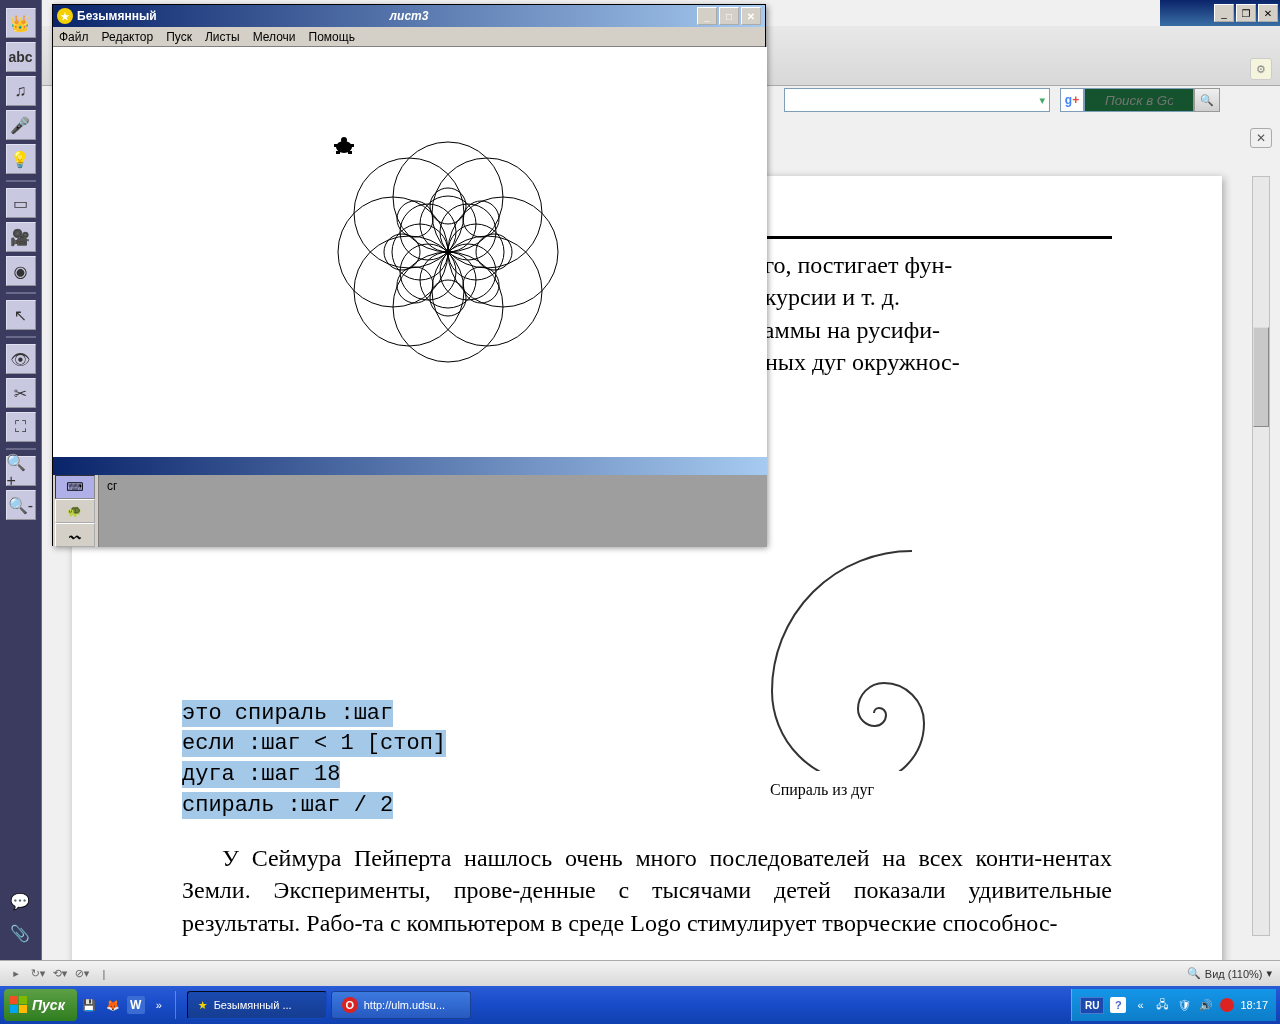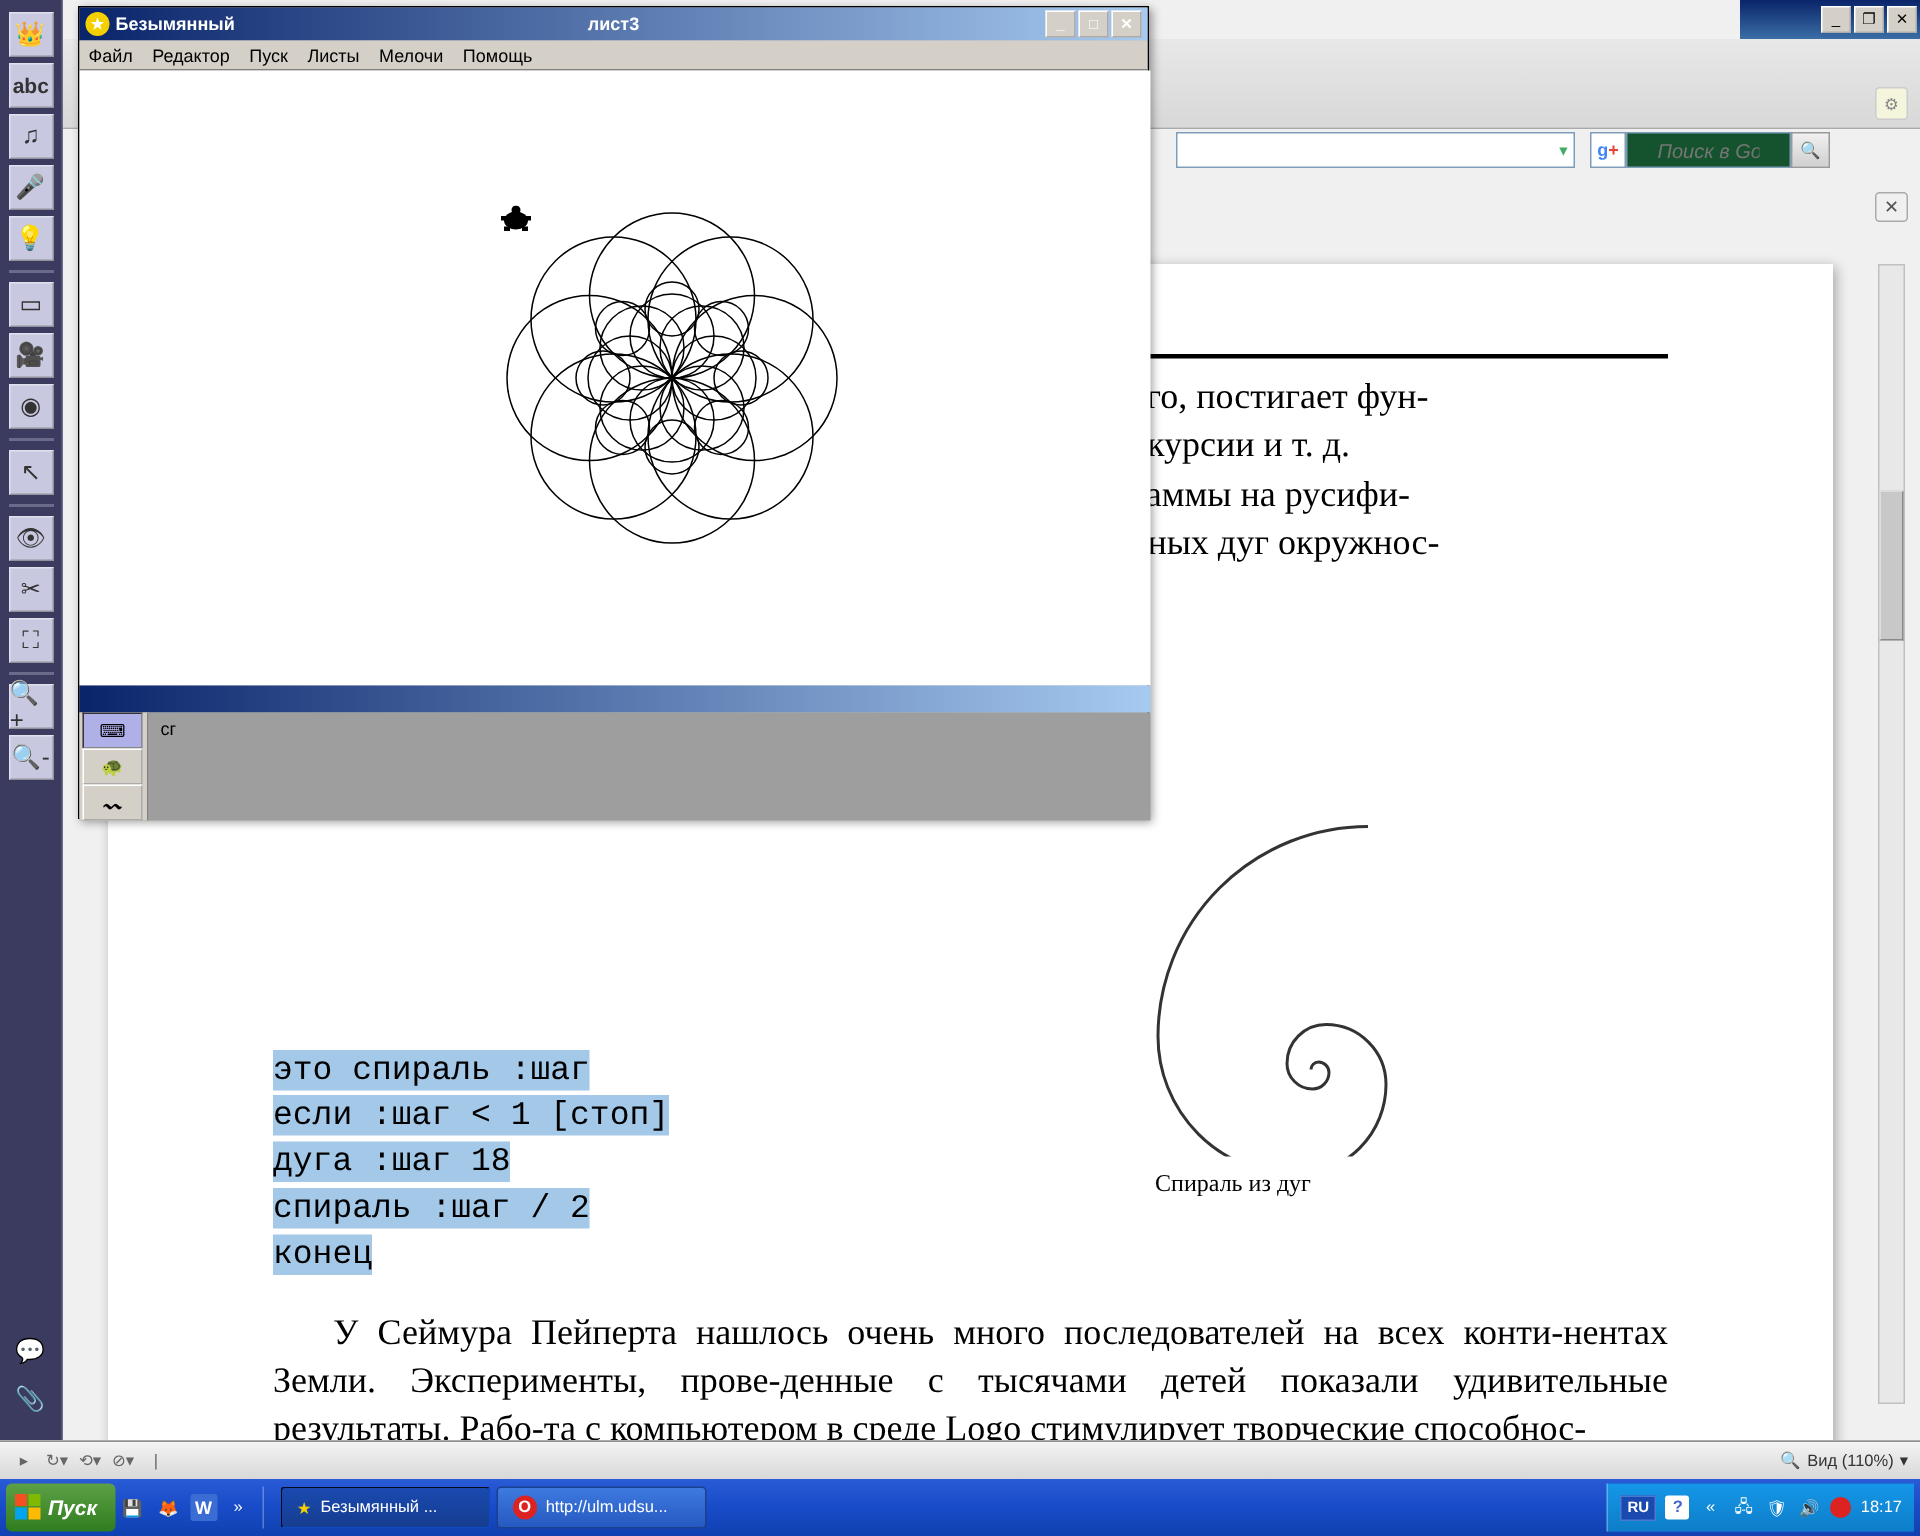--- a/index.html
+++ b/index.html
@@ -38,21 +38,21 @@
 
 .left-toolbar { position: absolute; left: 0; top: 0; width: 42px; height: 960px; background: #3b3b5f; border-right: 1px solid #6a6a8a; display: flex; flex-direction: column; align-items: center; padding-top: 6px; }
 .left-toolbar .tool { width: 30px; height: 30px; margin: 2px 0; background: #c8c8e0; border: 1px outset #e0e0f0; display: flex; align-items: center; justify-content: center; font-size: 16px; color: #333; cursor: pointer; }
 .left-toolbar .sep { width: 30px; height: 2px; background: #6a6a8a; margin: 4px 0; }
 .left-toolbar .bottom-icons { margin-top: auto; margin-bottom: 10px; }
 
 
 .app-window { position: absolute; left: 52px; top: 4px; width: 714px; height: 542px; background: #c0c0c0; border: 1px solid #000; box-shadow: 2px 2px 6px rgba(0,0,0,0.4); }
 .app-titlebar { height: 22px; background: linear-gradient(to right, #0a246a, #a6caf0); display: flex; align-items: center; padding: 0 4px; color: #fff; font-weight: bold; font-size: 12px; }
 .app-titlebar .app-icon { width: 16px; height: 16px; background: #f4d000; border-radius: 50%; margin-right: 4px; display: flex; align-items: center; justify-content: center; font-size: 10px; }
-.app-titlebar .doc-name { margin-left: auto; margin-right: auto; position: absolute; left: 50%; transform: translateX(-50%); font-weight: bold; }
+.app-titlebar .doc-name { margin-left: auto; margin-right: auto; position: absolute; left: 50%; transform: translateX(-50%); font-weight: bold; font-style: italic; }
 .app-titlebar .win-controls { margin-left: auto; display: flex; gap: 2px; }
 .app-menubar { height: 20px; background: #d4d0c8; display: flex; align-items: center; padding: 0 6px; gap: 13px; font-size: 12px; color: #000; border-bottom: 1px solid #808080; }
 .app-menubar span { cursor: pointer; }
 .app-canvas { position: absolute; left: 0; top: 42px; width: 714px; height: 410px; background: #fff; }
 .app-canvas svg { position: absolute; left: 280px; top: 90px; }
 .turtle { position: absolute; left: 368px; top: 275px; width: 22px; height: 18px; }
 
 .app-bottom { position: absolute; left: 0; top: 452px; width: 714px; height: 90px; }
 .app-bottom-bar { height: 18px; background: linear-gradient(to right, #0a246a, #a6caf0); }
 .app-bottom-content { height: 72px; background: #9e9e9e; display: flex; }
@@ -110,21 +110,20 @@
       <span>того, постигает фун-</span><br>
       <span>рекурсии и т. д.</span><br>
       <span>граммы на  русифи-</span><br>
       <span>льных дуг окружнос-</span>
     </div>
     <div class="code-block">
       <div><span>это спираль :шаг</span></div>
       <div><span>    если :шаг &lt; 1 [стоп]</span></div>
       <div><span>    дуга :шаг 18</span></div>
       <div><span>    спираль :шаг / 2</span></div>
-      <div><span>конец</span></div>
     </div>
     <svg class="spiral-svg" width="400" height="280">
       <path d="M 300 60 A 140 140 0 0 0 160 200 A 92 92 0 0 0 252 292 A 60 60 0 0 0 312 232 A 40 40 0 0 0 272 192 A 26 26 0 0 0 246 218 A 17 17 0 0 0 263 235 A 11 11 0 0 0 274 224 A 7 7 0 0 0 267 217 A 5 5 0 0 0 262 222" fill="none" stroke="#333" stroke-width="2"></path>
     </svg>
     <div class="spiral-caption">Спираль из дуг</div>
     <div class="doc-text doc-para">У Сеймура Пейперта нашлось очень много последователей на всех конти-нентах Земли. Эксперименты, прове-денные с тысячами детей показали удивительные результаты. Рабо-та с компьютером в среде Logo стимулирует творческие способнос-</div>
   </div>
   <div class="doc-scrollbar">
     <div class="doc-scrollbar-thumb"></div>
   </div>

